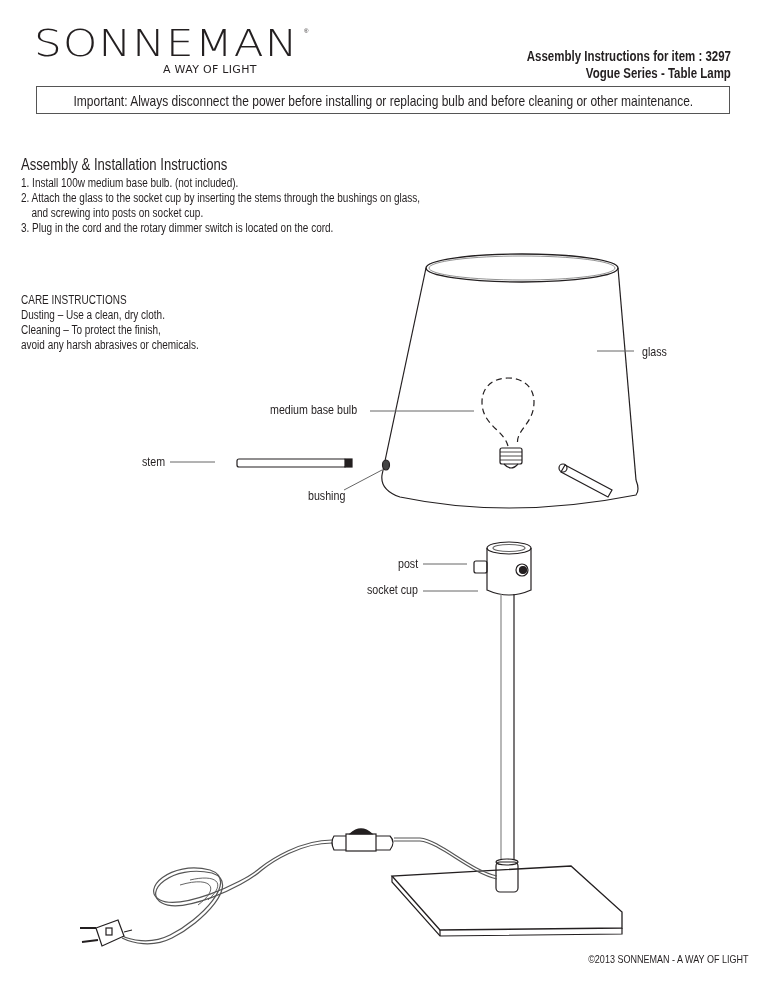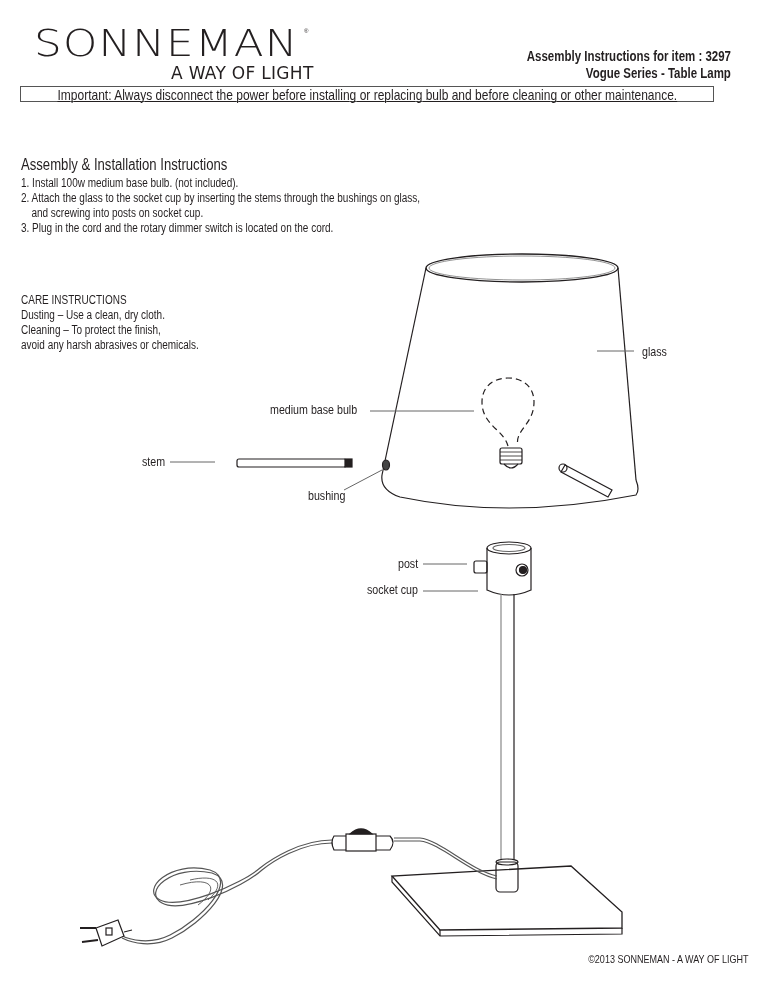--- a/index.html
+++ b/index.html
@@ -1,26 +1,26 @@
 <!DOCTYPE html>
 <html><head>
 <meta charset="utf-8">
 <style>
   html, body { margin: 0; padding: 0; background: #ffffff; }
   body { width: 768px; height: 994px; position: relative; overflow: hidden; color: #231f20; }
   .abs { position: absolute; }
 
   .logo-main { left: 34px; top: 24px; font-family: "DejaVu Sans", sans-serif; font-weight: 200; font-size: 37px; letter-spacing: 1px; color: #231f20; transform: scaleX(1.18); transform-origin: left top; line-height: 40px; }
   .logo-reg { left: 304px; top: 28px; font-size: 6px; font-family: "Liberation Sans", sans-serif; }
-  .logo-tag { left: 163px; top: 63px; font-family: "DejaVu Sans", sans-serif; font-size: 17px; letter-spacing: 0.3px; color: #231f20; margin-left: 8px; }
+  .logo-tag { left: 163px; top: 63px; font-family: "DejaVu Sans", sans-serif; font-size: 11px; letter-spacing: 0.3px; color: #231f20; }
 
   .hdr-title { right: 37px; top: 47px; font-family: "Liberation Sans", sans-serif; font-weight: bold; font-size: 14px; text-align: right; transform: scaleX(0.82); transform-origin: right top; white-space: nowrap; line-height: 18px; }
   .hdr-sub { right: 37px; top: 64px; font-family: "Liberation Sans", sans-serif; font-weight: bold; font-size: 14px; text-align: right; transform: scaleX(0.82); transform-origin: right top; white-space: nowrap; line-height: 18px; }
 
-  .warn-box { left: 20px; top: 86px; width: 694px; height: 16px; border: 1.5px solid #555; box-sizing: border-box; display: flex; align-items: center; justify-content: center; text-decoration: underline; }
+  .warn-box { left: 36px; top: 86px; width: 694px; height: 28px; border: 1.5px solid #555; box-sizing: border-box; display: flex; align-items: center; justify-content: center; }
   .warn-text { font-family: "Liberation Sans", sans-serif; font-size: 15px; transform: scaleX(0.80); white-space: nowrap; }
 
   .section-title { left: 21px; top: 156px; font-family: "Liberation Sans", sans-serif; font-size: 16px; transform: scaleX(0.82); transform-origin: left top; white-space: nowrap; }
   .steps { left: 21px; top: 176px; font-family: "Liberation Sans", sans-serif; font-size: 12.5px; line-height: 15px; transform: scaleX(0.80); transform-origin: left top; white-space: nowrap; }
   .steps div { margin: 0; }
   .steps .indent { padding-left: 13px; }
 
   .care { left: 21px; top: 293px; font-family: "Liberation Sans", sans-serif; font-size: 12.5px; line-height: 15px; transform: scaleX(0.80); transform-origin: left top; white-space: nowrap; }
 
   .label { font-family: "Liberation Sans", sans-serif; font-size: 13px; white-space: nowrap; transform: scaleX(0.82); }

